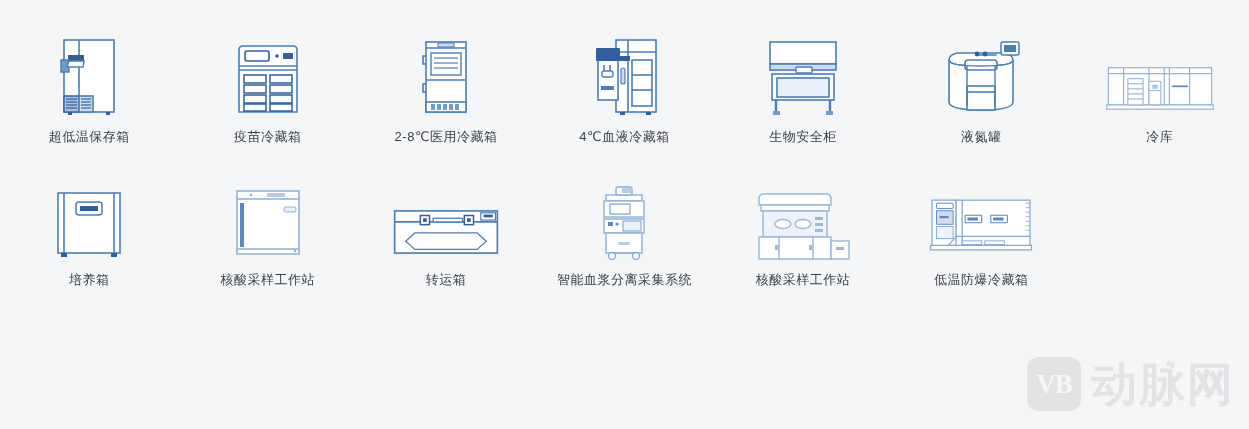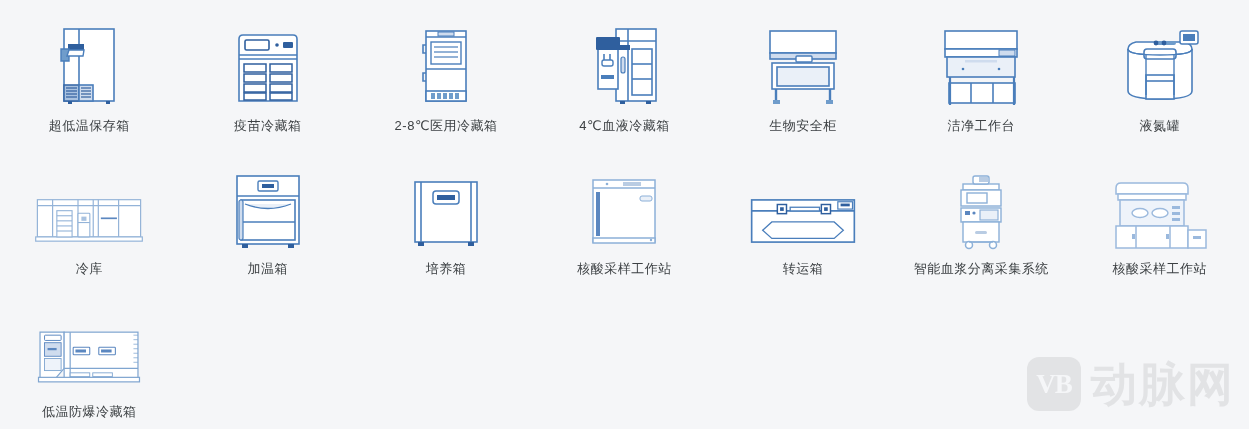--- a/index.html
+++ b/index.html
@@ -18,21 +18,21 @@
     top: 0; left: 0;
     width: 1249px; height: 429px;
     display: grid;
     grid-template-columns: repeat(7, 1fr);
     grid-template-rows: repeat(3, 143px);
   }
   .cell {
     display: flex;
     flex-direction: column;
     align-items: center;
-    justify-content: center;
+    justify-content: flex-end;
     padding-top: 12px;
   }
   .icon-wrap {
     width: 110px; height: 84px;
     display: flex;
     align-items: flex-end;
     justify-content: center;
   }
   .icon-wrap svg { display: block; }
   .label {
@@ -205,43 +205,20 @@
           <line x1="14" y1="66" x2="14" y2="78"></line>
           <line x1="68" y1="66" x2="68" y2="78"></line>
         </g>
         <rect x="11" y="77" width="7" height="4" fill="#6f9ccb"></rect>
         <rect x="64" y="77" width="7" height="4" fill="#6f9ccb"></rect>
       </svg>
     </div>
     <div class="label">生物安全柜</div>
   </div>
 
-  <div class="cell">
-    <div class="icon-wrap">
-      <svg width="88" height="84" viewBox="0 0 88 84">
-        <g fill="#fff" stroke="#4a7ebb" stroke-width="1.6">
-          <rect x="8" y="8" width="72" height="18"></rect>
-          <rect x="8" y="26" width="72" height="8"></rect>
-          <rect x="10" y="34" width="68" height="20" fill="#eaf0f8"></rect>
-          <rect x="12" y="60" width="66" height="20"></rect>
-          <line x1="34" y1="60" x2="34" y2="80"></line>
-          <line x1="56" y1="60" x2="56" y2="80"></line>
-        </g>
-        <rect x="62" y="27" width="16" height="6" fill="#cfdcee" stroke="#4a7ebb" stroke-width="1"></rect>
-        <rect x="28" y="37" width="32" height="2.5" fill="#cfdcee"></rect>
-        <circle cx="26" cy="46" r="1.3" fill="#4a7ebb"></circle>
-        <circle cx="62" cy="46" r="1.3" fill="#4a7ebb"></circle>
-        <g stroke="#4a7ebb" stroke-width="2.2" fill="none">
-          <line x1="13" y1="54" x2="13" y2="82"></line>
-          <line x1="77" y1="54" x2="77" y2="82"></line>
-        </g>
-      </svg>
-    </div>
-    <div class="label">洁净工作台</div>
-  </div>
 
   <div class="cell">
     <div class="icon-wrap">
       <svg width="84" height="84" viewBox="0 0 84 84">
         <g fill="#fff" stroke="#4a7ebb" stroke-width="1.6">
           <path d="M10 26 q0 -5 8 -7 h48 q8 2 8 7 v42 q0 8 -32 8 q-32 0 -32 -8 z"></path>
           <path d="M10 26 q0 6 32 6 q32 0 32 -6"></path>
           <rect x="26" y="26" width="32" height="10" rx="3"></rect>
           <rect x="28" y="52" width="28" height="24"></rect>
           <line x1="28" y1="58" x2="56" y2="58"></line>
@@ -284,39 +261,20 @@
           <line x1="52" y1="33" x2="66" y2="33"></line>
         </g>
         <rect x="56" y="26" width="6" height="5" fill="#a9c2e0"></rect>
         <line x1="79" y1="28" x2="98" y2="28" stroke="#5b87c0" stroke-width="2"></line>
       </svg>
     </div>
     <div class="label">冷库</div>
   </div>
 
 
-  <div class="cell">
-    <div class="icon-wrap">
-      <svg width="74" height="80" viewBox="0 0 74 80">
-        <g fill="#fff" stroke="#4a7ebb" stroke-width="1.6">
-          <rect x="6" y="6" width="62" height="68"></rect>
-          <line x1="6" y1="26" x2="68" y2="26"></line>
-          <rect x="10" y="30" width="54" height="40"></rect>
-          <line x1="10" y1="52" x2="64" y2="52"></line>
-        </g>
-        <rect x="27" y="11" width="20" height="10" rx="1.5" fill="#fff" stroke="#4a7ebb" stroke-width="1.4"></rect>
-        <rect x="31" y="14" width="12" height="4" fill="#2f5f9e"></rect>
-        <path d="M14 34 q23 9 46 0" fill="#eaf0f8" stroke="#4a7ebb" stroke-width="1.3"></path>
-        <rect x="8" y="30" width="4" height="40" rx="2" fill="#cfdcee" stroke="#4a7ebb" stroke-width="1.2"></rect>
-        <rect x="11" y="74" width="6" height="4" fill="#2f5f9e"></rect>
-        <rect x="57" y="74" width="6" height="4" fill="#2f5f9e"></rect>
-      </svg>
-    </div>
-    <div class="label">加温箱</div>
-  </div>
 
   <div class="cell">
     <div class="icon-wrap">
       <svg width="74" height="74" viewBox="0 0 74 74">
         <g fill="#fff" stroke="#4a7ebb" stroke-width="1.6">
           <rect x="6" y="6" width="62" height="60"></rect>
           <line x1="12" y1="6" x2="12" y2="66"></line>
           <line x1="62" y1="6" x2="62" y2="66"></line>
         </g>
         <rect x="24" y="15" width="26" height="13" rx="3" fill="#fff" stroke="#4a7ebb" stroke-width="1.5"></rect>

